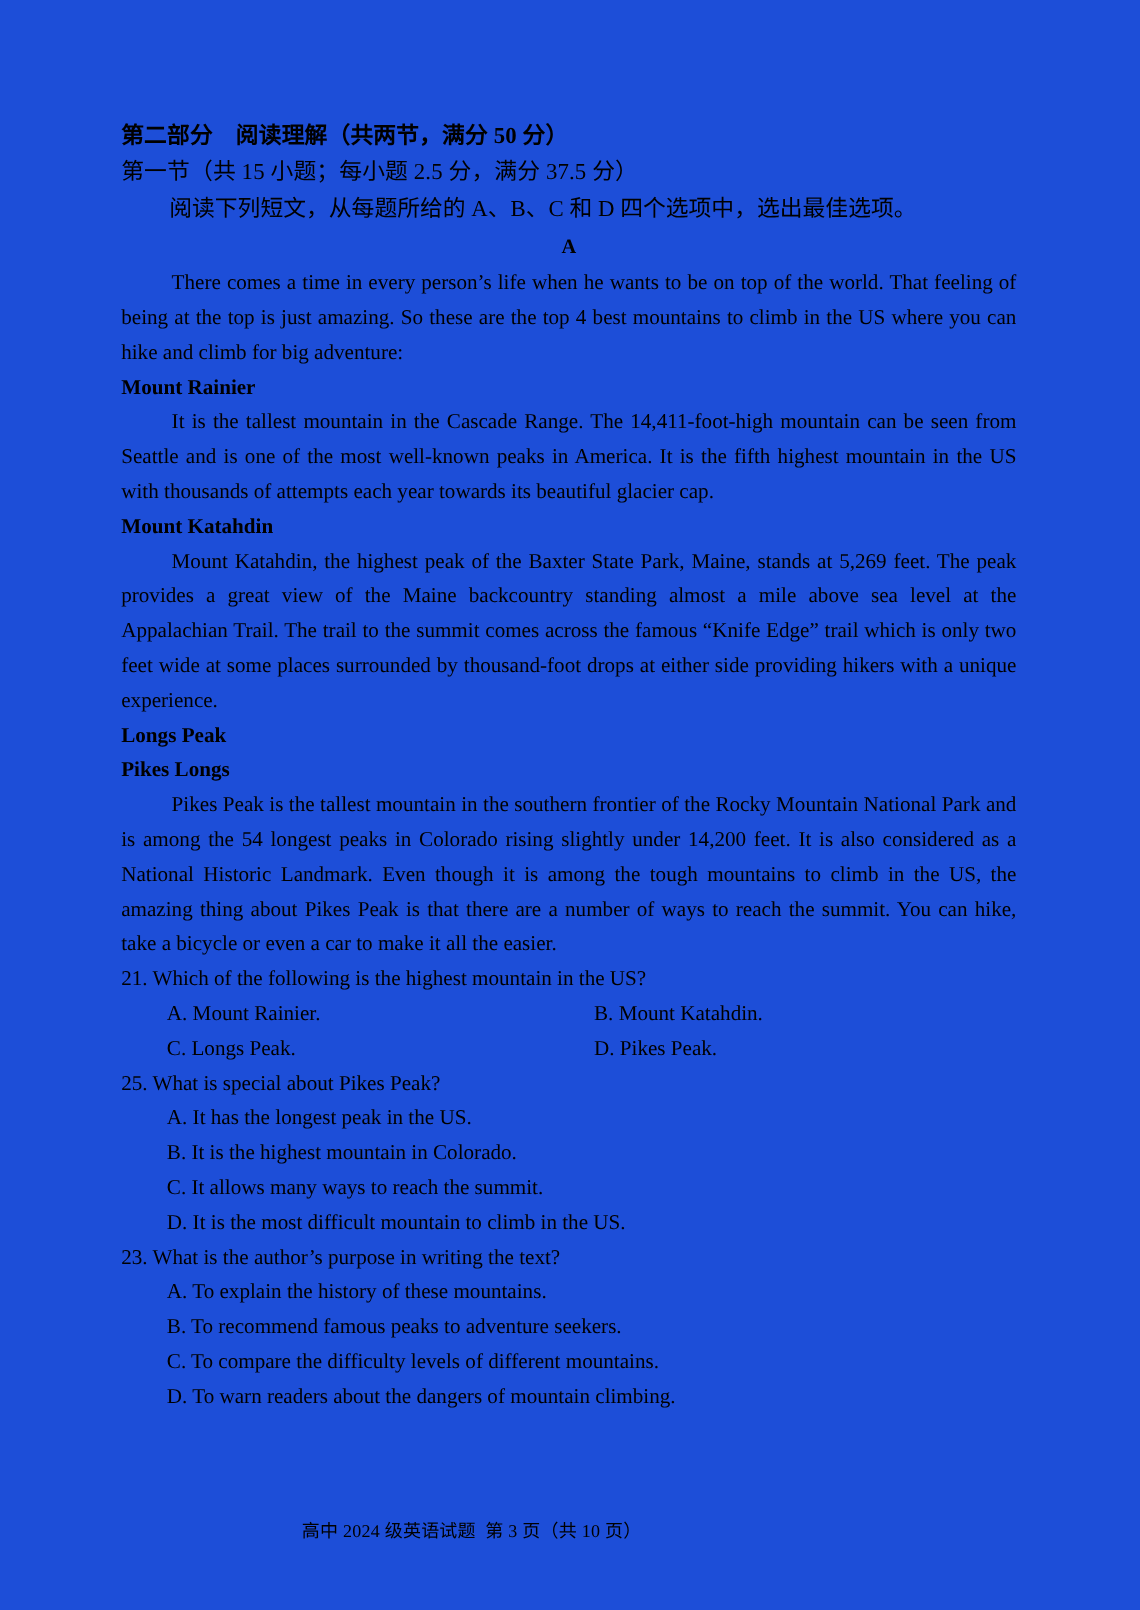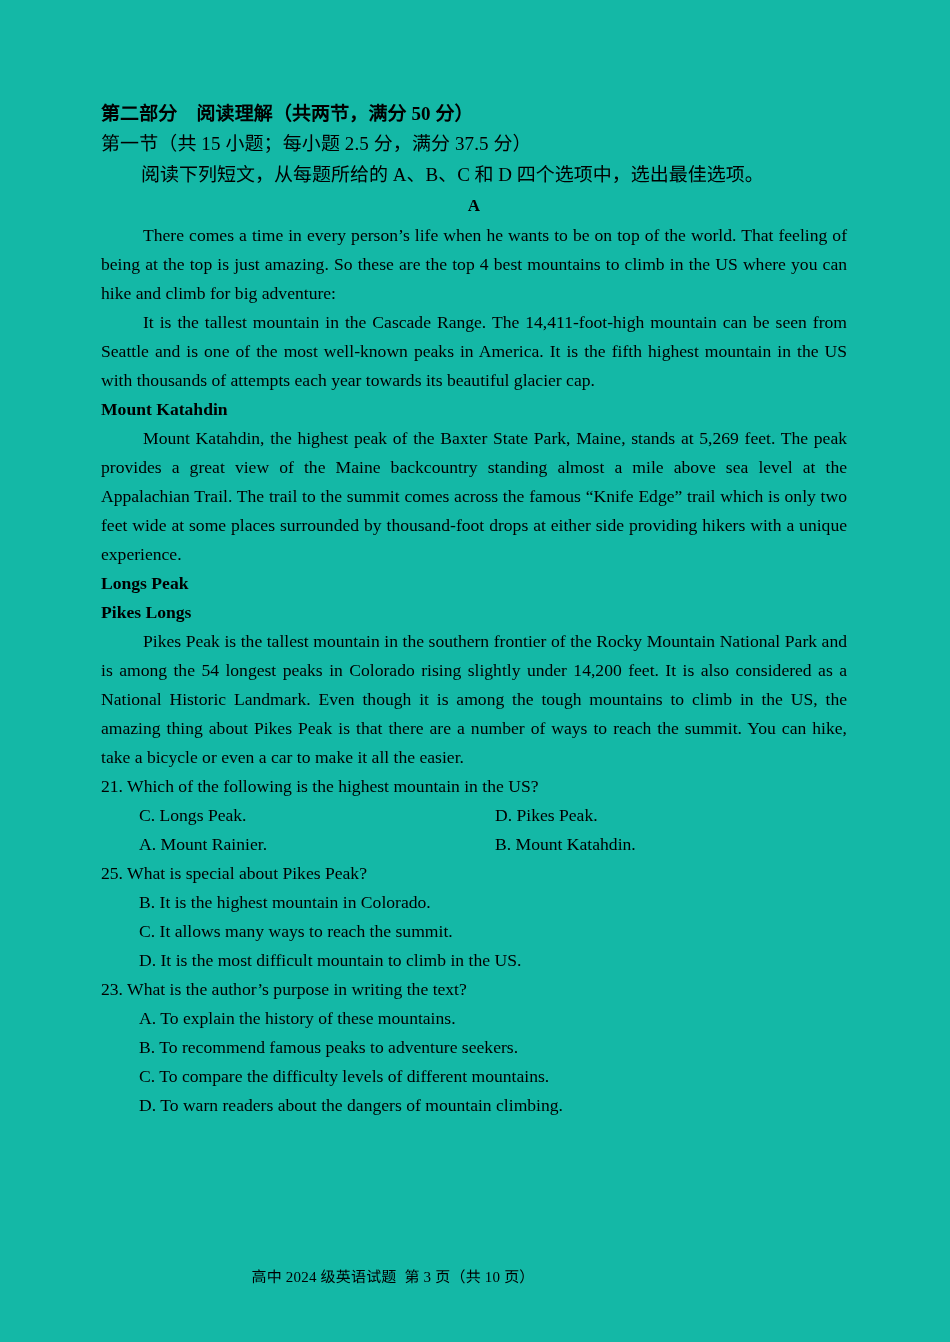--- a/index.html
+++ b/index.html
@@ -18,21 +18,21 @@
     color: #000000;
     -webkit-font-smoothing: antialiased;
   }
 
   .page {
     position: absolute;
     left: 0;
     top: 0;
     width: 950px;
     height: 1342px;
-    background: #14b8a6;
+    background: #1d4ed8;
   }
 
   .content {
     position: absolute;
     left: 101px;
     top: 99px;
     width: 746px;
   }
 
   
@@ -139,44 +139,46 @@
     <div class="cn-line bold">第二部分　阅读理解（共两节，满分 50 分）</div>
 
     <div class="cn-line">第一节（共 15 小题；每小题 2.5 分，满分 37.5 分）</div>
 
     <div class="cn-instruction">阅读下列短文，从每题所给的 A、B、C 和 D 四个选项中，选出最佳选项。</div>
 
     <div class="passage-label">A</div>
 
     <p class="para">There comes a time in every person’s life when he wants to be on top of the world. That feeling of being at the top is just amazing. So these are the top 4 best mountains to climb in the US where you can hike and climb for big adventure:</p>
 
+    <div class="sub-head">Mount Rainier</div>
     <p class="para">It is the tallest mountain in the Cascade Range. The 14,411-foot-high mountain can be seen from Seattle and is one of the most well-known peaks in America. It is the fifth highest mountain in the US with thousands of attempts each year towards its beautiful glacier cap.</p>
 
     <div class="sub-head">Mount Katahdin</div>
     <p class="para">Mount Katahdin, the highest peak of the Baxter State Park, Maine, stands at 5,269 feet. The peak provides a great view of the Maine backcountry standing almost a mile above sea level at the Appalachian Trail. The trail to the summit comes across the famous “Knife Edge” trail which is only two feet wide at some places surrounded by thousand-foot drops at either side providing hikers with a unique experience.</p>
 
     <div class="sub-head">Longs Peak</div>
 
     <div class="sub-head">Pikes Longs</div>
     <p class="para">Pikes Peak is the tallest mountain in the southern frontier of the Rocky Mountain National Park and is among the 54 longest peaks in Colorado rising slightly under 14,200 feet. It is also considered as a National Historic Landmark. Even though it is among the tough mountains to climb in the US, the amazing thing about Pikes Peak is that there are a number of ways to reach the summit. You can hike, take a bicycle or even a car to make it all the easier.</p>
 
     <div class="question">
       <div class="q-stem">21. Which of the following is the highest mountain in the US?</div>
       <div class="opt-row two-col">
+        <span class="opt">A. Mount Rainier.</span>
+        <span class="opt">B. Mount Katahdin.</span>
+      </div>
+      <div class="opt-row two-col">
         <span class="opt">C. Longs Peak.</span>
         <span class="opt">D. Pikes Peak.</span>
-      </div>
-      <div class="opt-row two-col">
-        <span class="opt">A. Mount Rainier.</span>
-        <span class="opt">B. Mount Katahdin.</span>
       </div>
     </div>
 
     <div class="question">
       <div class="q-stem">25. What is special about Pikes Peak?</div>
+      <div class="opt-row single">A. It has the longest peak in the US.</div>
       <div class="opt-row single">B. It is the highest mountain in Colorado.</div>
       <div class="opt-row single">C. It allows many ways to reach the summit.</div>
       <div class="opt-row single">D. It is the most difficult mountain to climb in the US.</div>
     </div>
 
     <div class="question">
       <div class="q-stem">23. What is the author’s purpose in writing the text?</div>
       <div class="opt-row single">A. To explain the history of these mountains.</div>
       <div class="opt-row single">B. To recommend famous peaks to adventure seekers.</div>
       <div class="opt-row single">C. To compare the difficulty levels of different mountains.</div>

